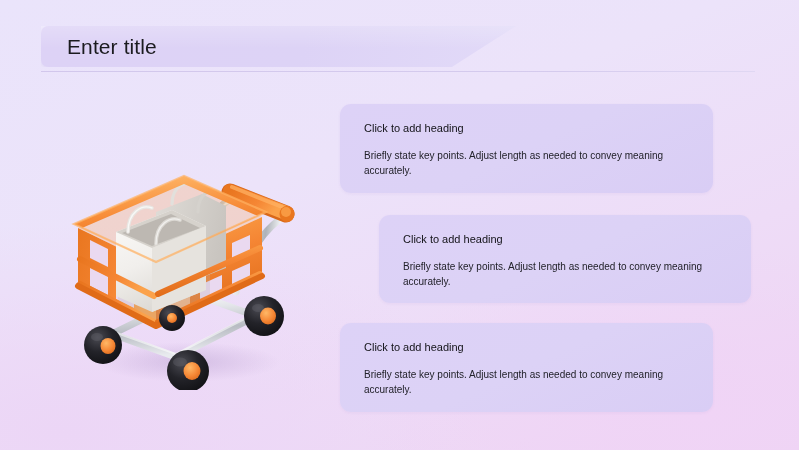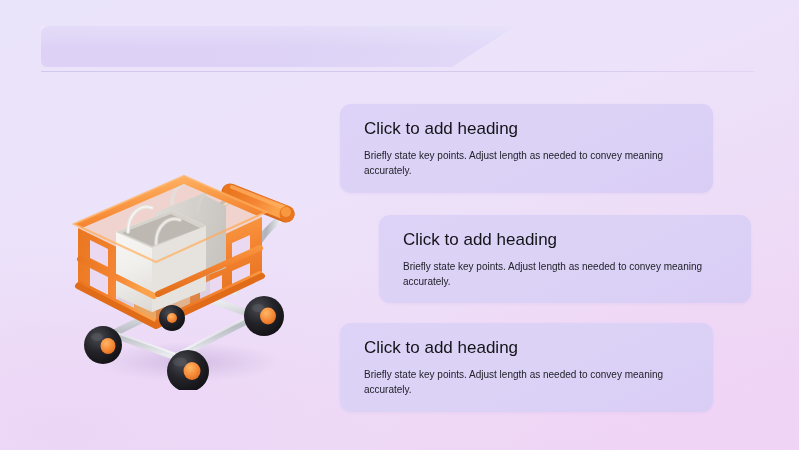--- a/index.html
+++ b/index.html
@@ -73,21 +73,21 @@
     box-shadow: 0 1px 3px rgba(150,125,200,0.09);
   }
   #card-1 { left: 340px; top: 104px; width: 373px; height: 89px; }
   #card-2 { left: 379px; top: 215px; width: 372px; height: 88px; }
   #card-3 { left: 340px; top: 323px; width: 373px; height: 89px; }
 
   .card-heading {
     position: absolute;
     left: 24px;
     top: 15px;
-    font-size: 17px;
+    font-size: 11px;
     line-height: 19px;
     color: #131318;
     white-space: nowrap;
     text-align: center;
   }
   .card-body {
     position: absolute;
     left: 24px;
     top: 45px;
     width: 322px;
@@ -108,20 +108,21 @@
   #cart-illustration svg { display: block; width: 250px; height: 250px; }
 </style>
 </head>
 <body>
 
 <div id="slide">
 
   <div id="title-bar">
     <div id="title-bar-shade"></div>
   </div>
+  <div id="title-text">Enter title</div>
 
   <div id="divider"></div>
 
   <div id="cart-illustration">
     <svg viewBox="0 0 250 250" xmlns="http://www.w3.org/2000/svg" aria-hidden="true">
       <defs>
         <linearGradient id="gOrange" x1="0" y1="0" x2="0.3" y2="1">
           <stop offset="0%" stop-color="#FCA94F"></stop>
           <stop offset="45%" stop-color="#F58634"></stop>
           <stop offset="100%" stop-color="#E06B18"></stop>

